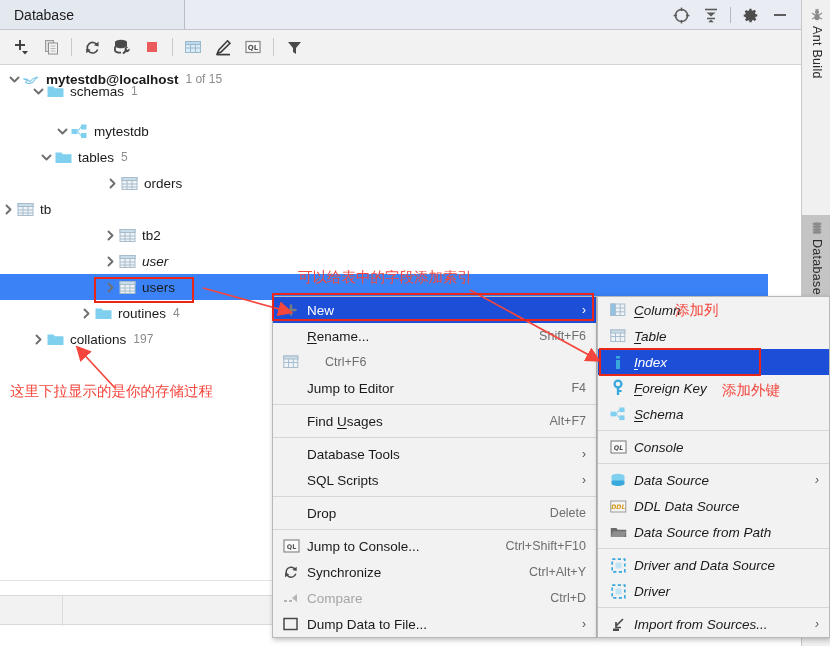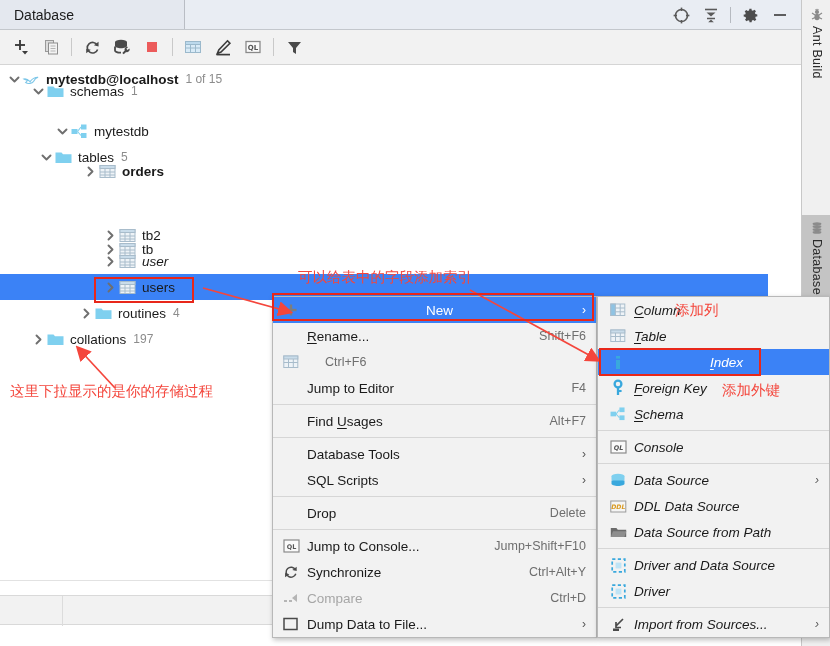--- a/index.html
+++ b/index.html
@@ -89,21 +89,21 @@
   .menu {
     position:absolute; left:272px; top:296px; width:325px;
     background:#f2f2f2; border:1px solid #b8b8b8;
     box-shadow:1px 2px 5px rgba(0,0,0,0.25);
     padding:0; z-index:40;
   }
   .mrow {
     height:26px; display:flex; align-items:center; position:relative;
     font-size:13.5px; color:#1a1a1a; padding-left:8px; padding-right:10px;
   }
-  .mrow.hl { background:#3b82f6; color:#ffffff;text-align:center; }
+  .mrow.hl { background:#1d4ed8; color:#ffffff; }
   .mrow.disabled { color:#a6a6a6; }
   .mico { width:20px; height:18px; display:inline-flex; align-items:center; justify-content:center; flex:0 0 20px; margin-right:6px; }
   .mtext { flex:1; }
   .mkey { color:#6e6e6e; font-size:12.5px; margin-left:18px; }
   .marrow { color:#555; font-size:12px; margin-left:10px; }
   .mrow.hl .marrow { color:#fff; }
   .msep { height:1px; background:#d6d6d6; margin:3px 0; }
   .und { text-decoration:underline; text-underline-offset:2px; }
 
   
@@ -290,39 +290,39 @@
           </svg>
         </span>
         <span class="tico">
           <svg width="17" height="14" viewBox="0 0 17 14">
             <path d="M0.5 2.5h6l1.5 1.8h8.5V13H0.5z" fill="#7fd0ef"></path>
           </svg>
         </span>
         <span class="tlabel">tables</span>
         <span class="tcount">5</span>
       </div>
-      <div class="trow" style="top: 92px; padding-left: 82px; font-weight: bold;">
+      <div class="trow" style="top: 104px; padding-left: 104px;">
         <span class="twist">
           <svg width="11" height="11" viewBox="0 0 11 11">
             <polyline points="3.5,1.5 7.5,5.5 3.5,9.5" fill="none" stroke="#6f6f6f" stroke-width="1.9" stroke-linecap="round" stroke-linejoin="round"></polyline>
           </svg>
         </span>
         <span class="tico">
           <svg width="17" height="15" viewBox="0 0 17 15">
             <rect x="1" y="1.5" width="15" height="12" fill="#eef3f7" stroke="#a8bccb" stroke-width="1"></rect>
             <rect x="1" y="1.5" width="15" height="3" fill="#c9dcea" stroke="#a8bccb" stroke-width="1"></rect>
             <line x1="6" y1="4.5" x2="6" y2="13.5" stroke="#a8bccb"></line>
             <line x1="11" y1="4.5" x2="11" y2="13.5" stroke="#a8bccb"></line>
             <line x1="1" y1="8" x2="16" y2="8" stroke="#a8bccb"></line>
             <line x1="1" y1="11" x2="16" y2="11" stroke="#a8bccb"></line>
           </svg>
         </span>
         <span class="tlabel">orders</span>
       </div>
-      <div class="trow" style="top: 130px; padding-left: 102px; margin-top: 40px;">
+      <div class="trow" style="top: 130px; ">
         <span class="twist">
           <svg width="11" height="11" viewBox="0 0 11 11">
             <polyline points="3.5,1.5 7.5,5.5 3.5,9.5" fill="none" stroke="#6f6f6f" stroke-width="1.9" stroke-linecap="round" stroke-linejoin="round"></polyline>
           </svg>
         </span>
         <span class="tico">
           <svg width="17" height="15" viewBox="0 0 17 15">
             <rect x="1" y="1.5" width="15" height="12" fill="#eef3f7" stroke="#a8bccb" stroke-width="1"></rect>
             <rect x="1" y="1.5" width="15" height="3" fill="#c9dcea" stroke="#a8bccb" stroke-width="1"></rect>
             <line x1="6" y1="4.5" x2="6" y2="13.5" stroke="#a8bccb"></line>
@@ -481,21 +481,21 @@
       </div>
       <div class="msep"></div>
       <div class="mrow">
         <span class="mico">
           <svg width="17" height="14" viewBox="0 0 17 14">
             <rect x="1" y="1" width="15" height="12" fill="#fafafa" stroke="#8a8a8a" stroke-width="1.2"></rect>
             <text x="8.5" y="9.6" font-family="DejaVu Sans, sans-serif" font-size="6.4" font-weight="bold" fill="#555" text-anchor="middle">QL</text>
           </svg>
         </span>
         <span class="mtext">Jump to Console...</span>
-        <span class="mkey">Jump+Shift+F10</span>
+        <span class="mkey">Ctrl+Shift+F10</span>
       </div>
       <div class="mrow">
         <span class="mico">
           <svg width="16" height="16" viewBox="0 0 18 18">
             <path d="M14 6.5a5.6 5.6 0 10.4 4.5" fill="none" stroke="#4a4a4a" stroke-width="1.7"></path>
             <polygon points="15.4,3 15.4,8 10.5,6.7" fill="#4a4a4a"></polygon>
             <polygon points="2.3,15 2.3,10.2 7.2,11.4" fill="#4a4a4a"></polygon>
           </svg>
         </span>
         <span class="mtext">Synchronize</span>

